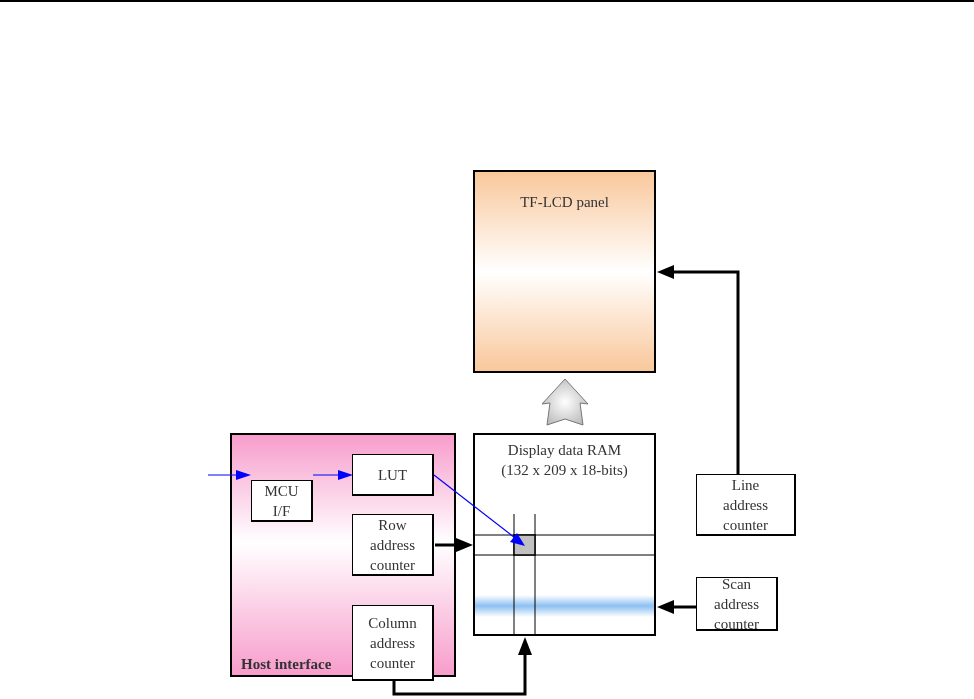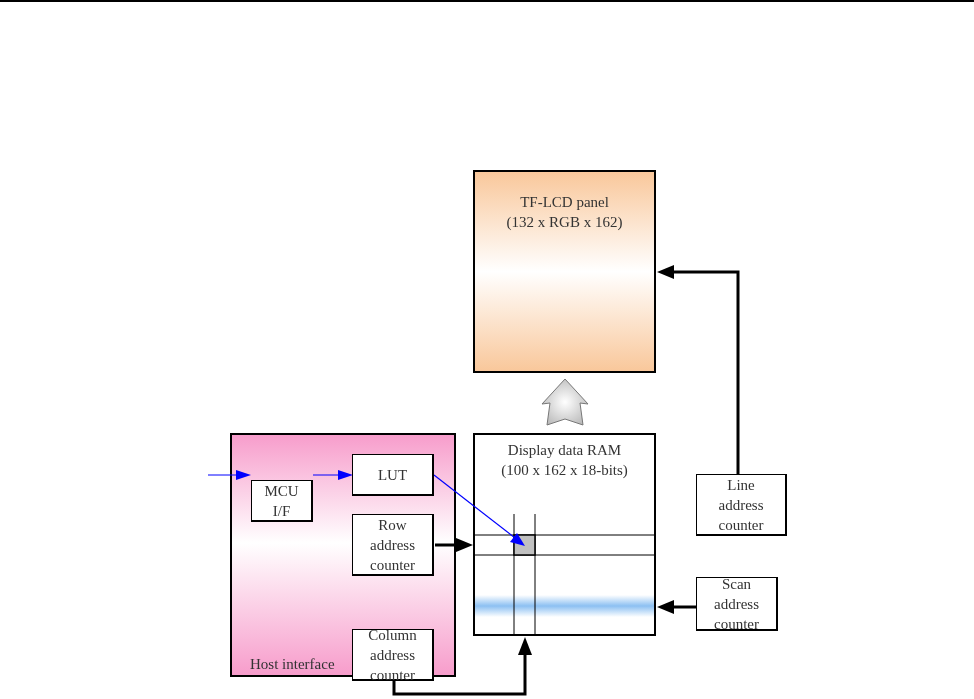--- a/index.html
+++ b/index.html
@@ -70,52 +70,51 @@
   <line x1="208" y1="475" x2="236" y2="475" stroke="#0000ff" stroke-width="1"></line>
   <polygon points="251,475 236,470 236,480" fill="#0000ff"></polygon>
   <line x1="313" y1="475" x2="338" y2="475" stroke="#0000ff" stroke-width="1"></line>
   <polygon points="353,475 338,470 338,480" fill="#0000ff"></polygon>
   <line x1="434" y1="475" x2="515" y2="538" stroke="#0000ff" stroke-width="1.2"></line>
   <polygon points="525,546 510,542 517,533" fill="#0000ff"></polygon>
 </svg>
 
 <div class="lbl" style="left:474px; top:192px; width:181px;">
   <span style="display:block">TF-LCD panel</span>
-  <span style="display:block">(132 x RGB x 162)</span>
 </div>
 
 <div class="lbl" style="left:474px; top:440px; width:181px;">
   <span style="display:block">Display data RAM</span>
-  <span style="display:block">(100 x 162 x 18-bits)</span>
+  <span style="display:block">(132 x 209 x 18-bits)</span>
 </div>
 
-<div class="lbl" style="left:250px; top:654px; text-align:left;">Host interface</div>
+<div class="lbl" style="left:241px; top:654px; text-align:left;font-weight:bold;">Host interface</div>
 
 <div class="box" style="left:251px; top:454px; width:62px; height:42px;margin-top:26px;">
   <span>MCU</span>
   <span>I/F</span>
 </div>
 
 <div class="box" style="left:352px; top:454px; width:82px; height:42px;align-items:center;">
   <span>LUT</span>
 </div>
 
 <div class="box" style="left:352px; top:514px; width:82px; height:62px;">
   <span>Row</span>
   <span>address</span>
   <span>counter</span>
 </div>
 
-<div class="box" style="left:352px; top:629px; width:82px; height:52px;">
+<div class="box" style="left:352px; top:605px; width:82px; height:76px;">
   <span>Column</span>
   <span>address</span>
   <span>counter</span>
 </div>
 
-<div class="box" style="left:696px; top:474px; width:91px; height:62px;">
+<div class="box" style="left:696px; top:474px; width:100px; height:62px;">
   <span>Line</span>
   <span>address</span>
   <span>counter</span>
 </div>
 
 <div class="box" style="left:696px; top:577px; width:82px; height:54px;">
   <span>Scan</span>
   <span>address</span>
   <span>counter</span>
 </div>

